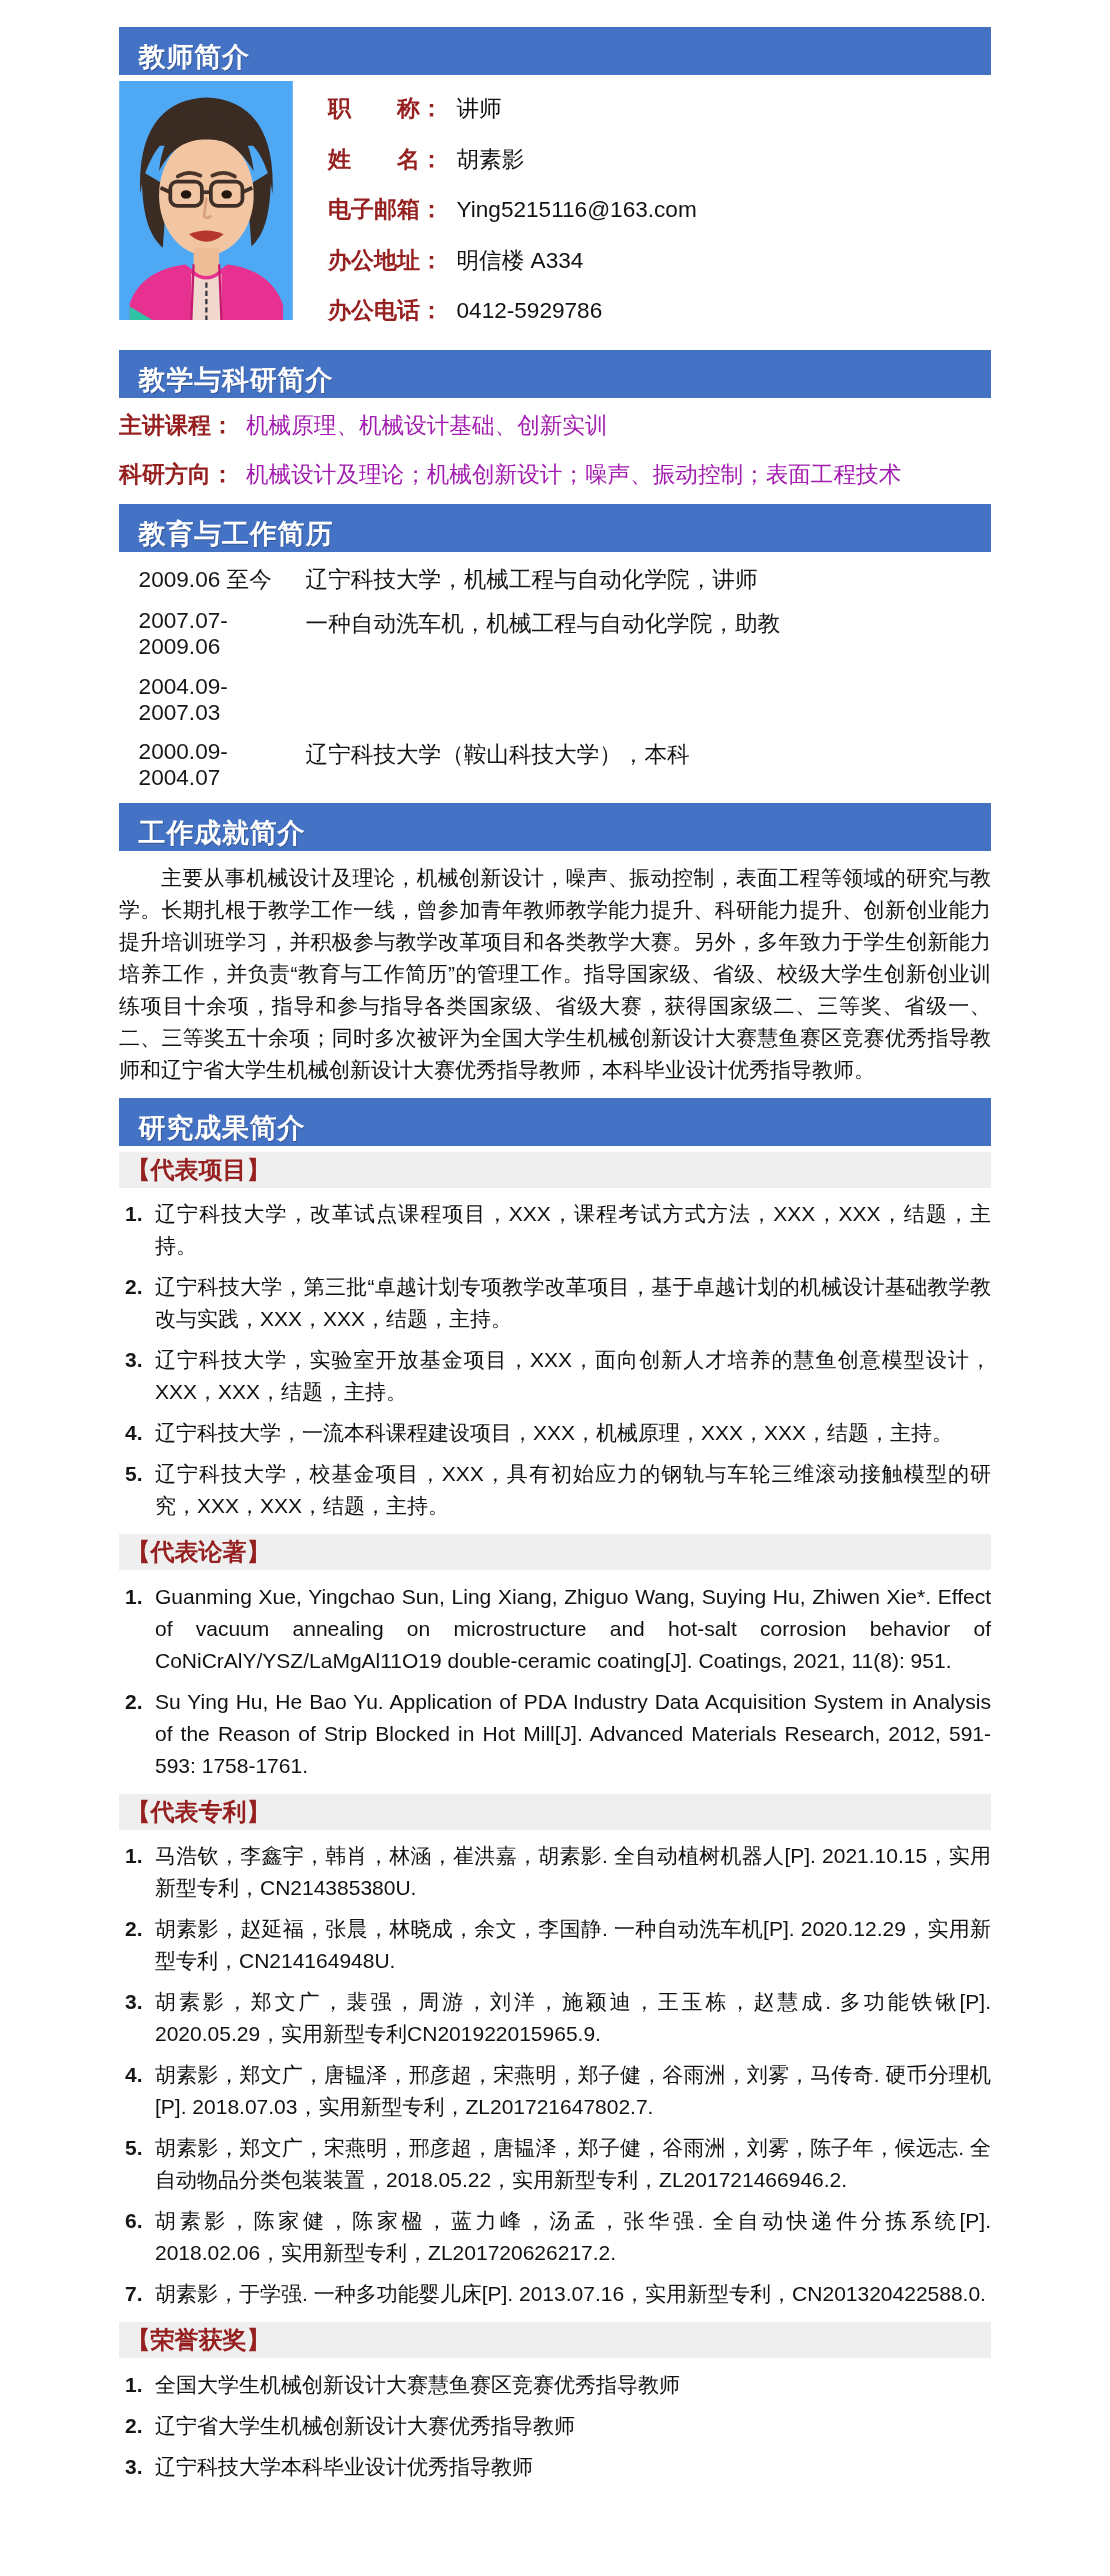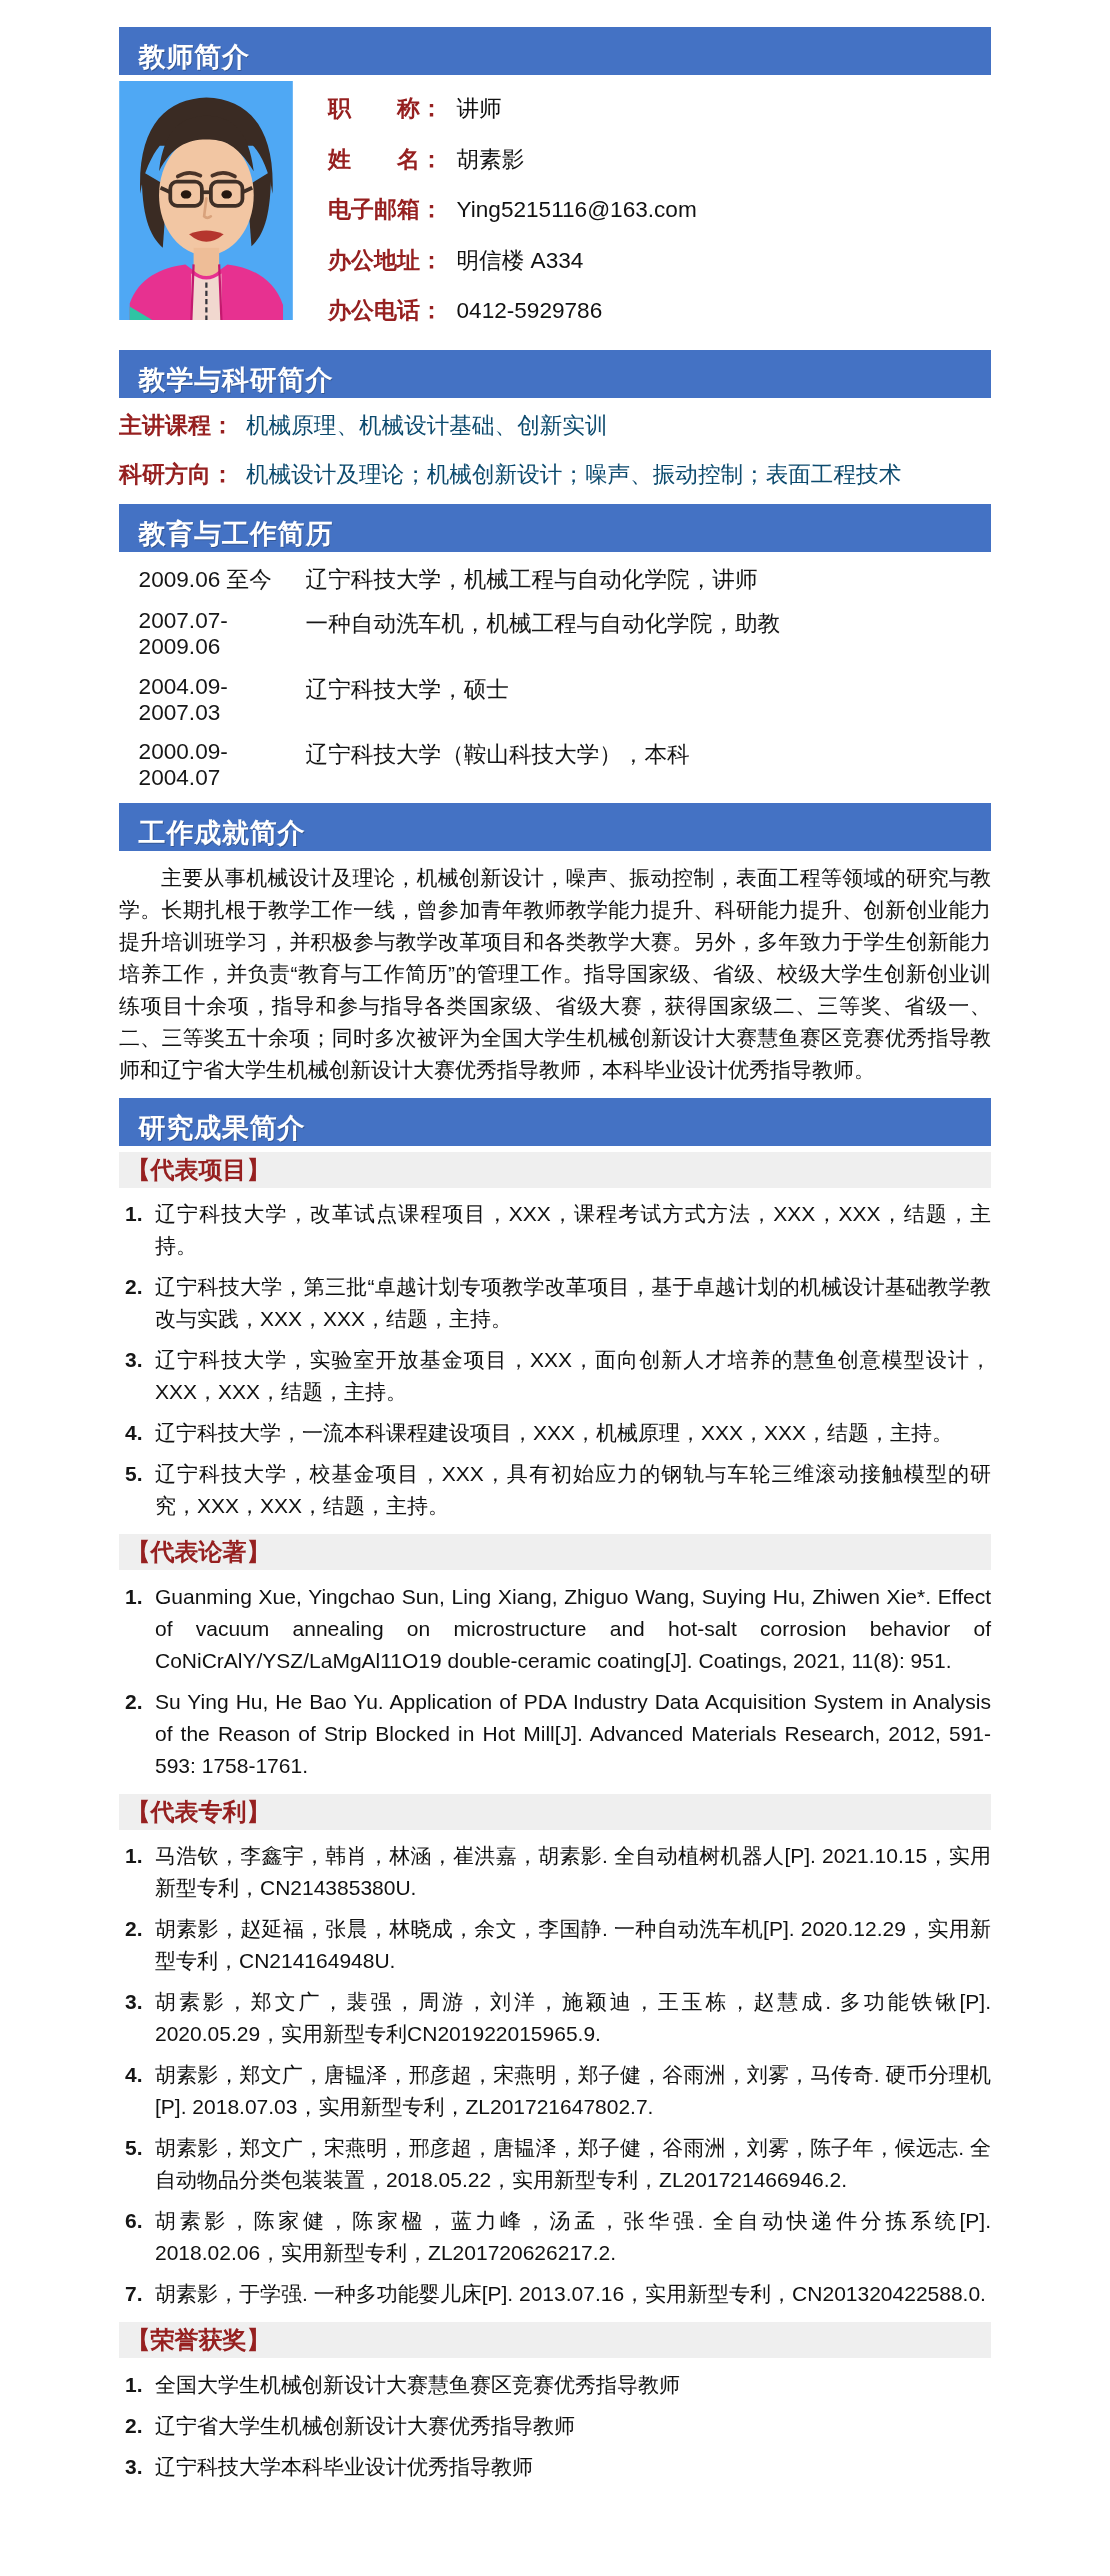--- a/index.html
+++ b/index.html
@@ -39,21 +39,21 @@
     color: #962020; font-weight: 700; font-size: 23px;
     margin-right: 13.5px; white-space: pre;
   }
   .fvalue { color: #111111; }
 
   
   .teach { padding: 12px 0 13.5px 0; }
   .teach-row { display: flex; align-items: baseline; font-size: 22.6px; margin-bottom: 18px; }
   .teach-row:last-child { margin-bottom: 0; }
   .tlabel { color: #962020; font-weight: 700; font-size: 23px; margin-right: 12px; white-space: nowrap; }
-  .tvalue { color: #0c4a6e; }
+  .tvalue { color: #a21caf; }
 
   
   .timeline { padding: 12px 0 12px 19.6px; }
   .tl-row { display: flex; font-size: 22.6px; margin-bottom: 13.5px; }
   .tl-row:last-child { margin-bottom: 0; }
   .tl-date { width: 167px; flex: none; }
   .tl-desc { flex: 1; }
 
   
   .para {
@@ -179,21 +179,20 @@
       <div class="tl-row">
         <span class="tl-date">2009.06 至今</span>
         <span class="tl-desc">辽宁科技大学，机械工程与自动化学院，讲师</span>
       </div>
       <div class="tl-row">
         <span class="tl-date">2007.07-2009.06</span>
         <span class="tl-desc">一种自动洗车机，机械工程与自动化学院，助教</span>
       </div>
       <div class="tl-row">
         <span class="tl-date">2004.09-2007.03</span>
-        <span class="tl-desc">辽宁科技大学，硕士</span>
       </div>
       <div class="tl-row">
         <span class="tl-date">2000.09-2004.07</span>
         <span class="tl-desc">辽宁科技大学（鞍山科技大学），本科</span>
       </div>
     </div>
 
   <div class="banner">
     <span class="banner-title">工作成就简介</span>
   </div>

